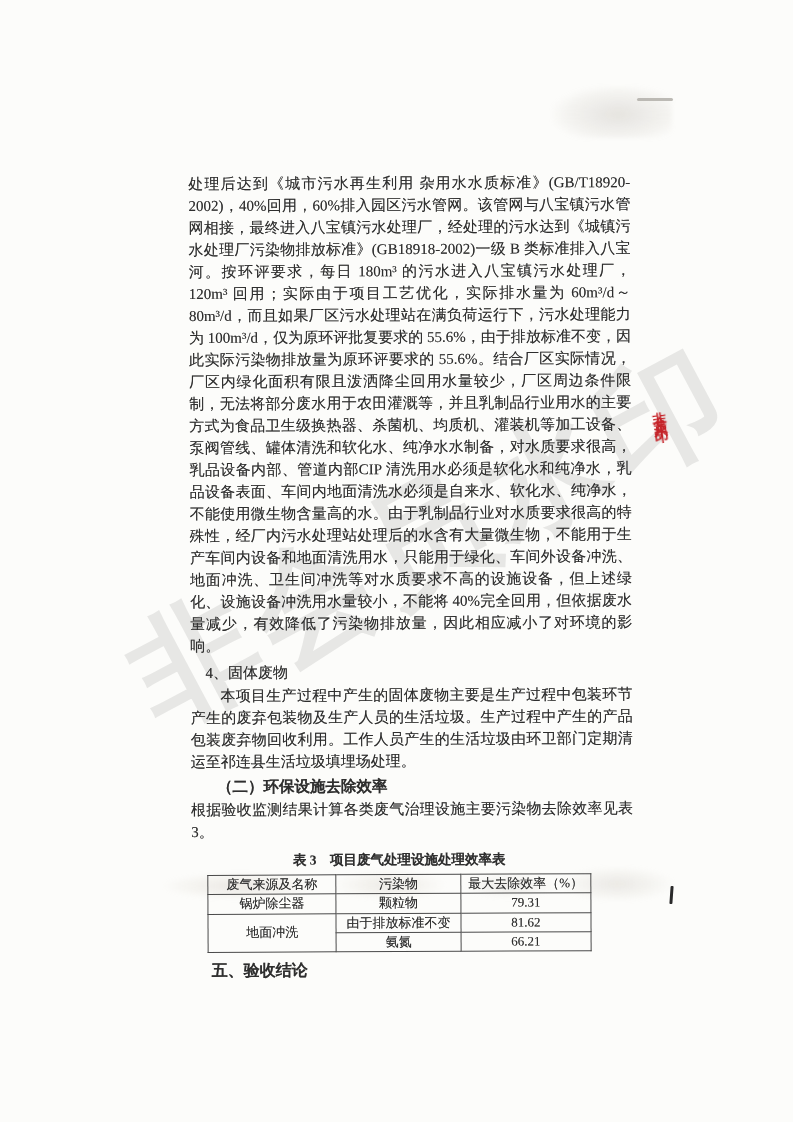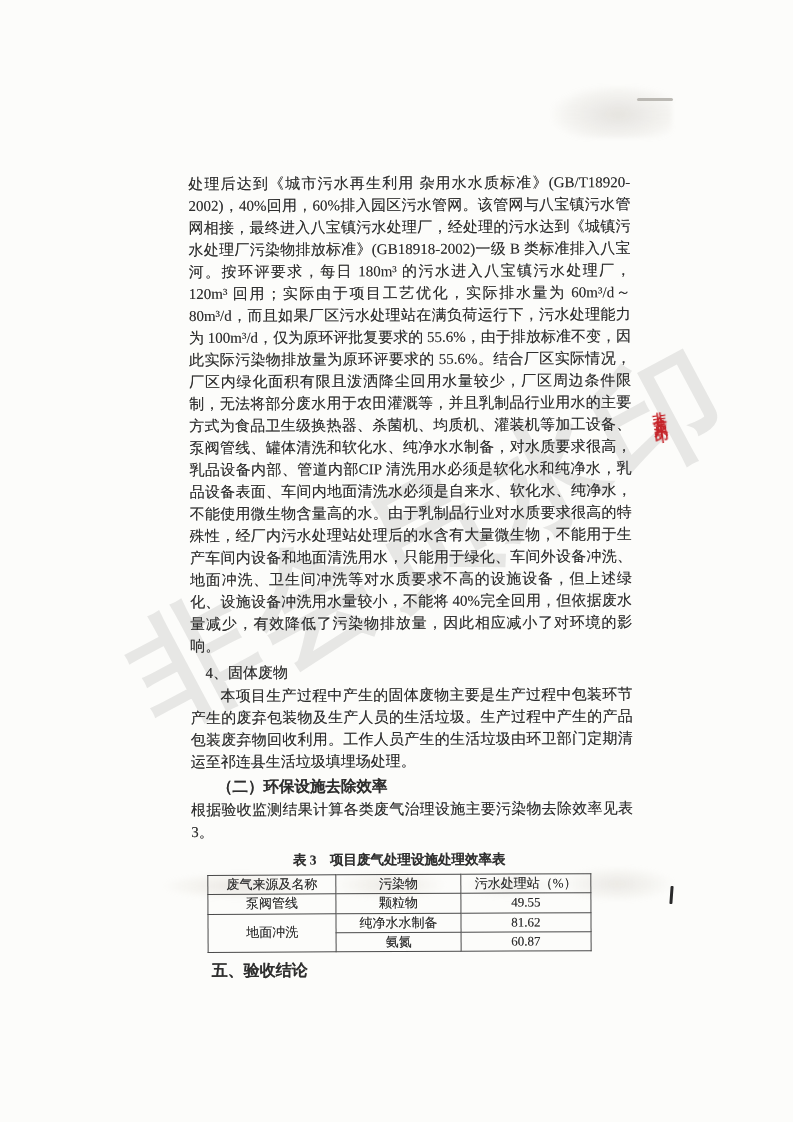--- a/index.html
+++ b/index.html
@@ -114,36 +114,36 @@
     <table class="eff">
       <colgroup>
           <col class="c1">
           <col class="c2">
           <col class="c3">
         </colgroup>
       <thead>
         <tr>
           <th>废气来源及名称</th>
           <th>污染物</th>
-          <th>污水处理站（%）</th>
+          <th>最大去除效率（%）</th>
         </tr>
       </thead>
       <tbody>
         <tr>
-          <td>泵阀管线</td>
+          <td>锅炉除尘器</td>
           <td>颗粒物</td>
-          <td>49.55</td>
+          <td>79.31</td>
         </tr>
         <tr>
           <td rowspan="2">地面冲洗</td>
-          <td>纯净水水制备</td>
+          <td>由于排放标准不变</td>
           <td>81.62</td>
         </tr>
         <tr>
           <td>氨氮</td>
-          <td>60.87</td>
+          <td>66.21</td>
         </tr>
       </tbody>
     </table>
 
     <p class="conclusion">五、验收结论</p>
   </div>
 </div>
 
 </body></html>

